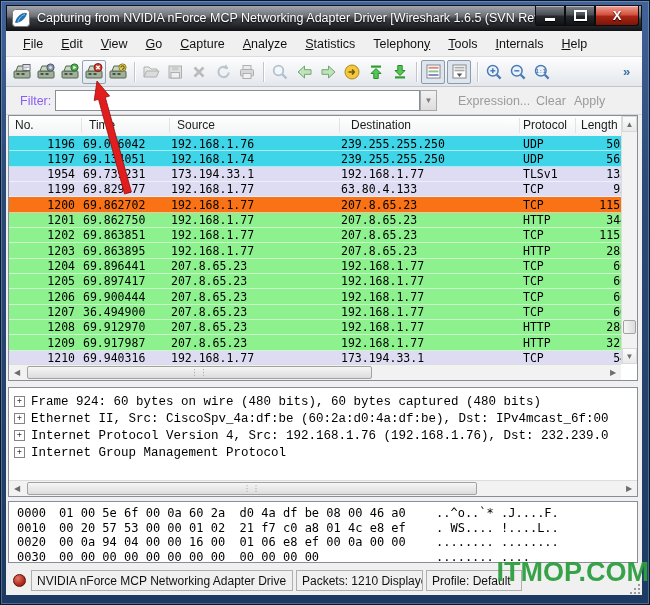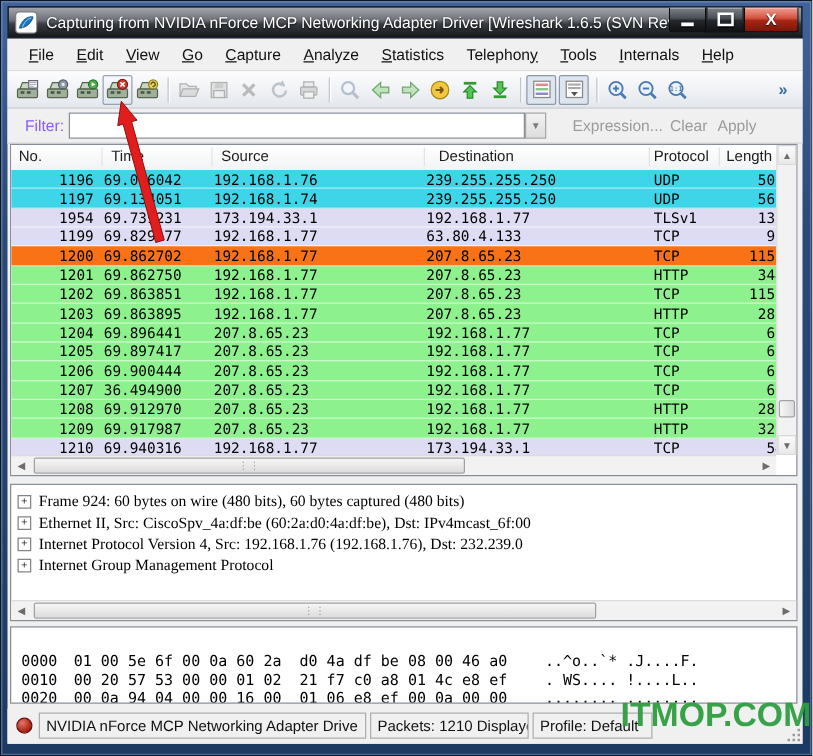--- a/index.html
+++ b/index.html
@@ -83,24 +83,24 @@
   .hthumb{position:absolute;top:1px;height:13px;border:1px solid #a2a2a2;border-radius:2px;
        background:linear-gradient(#f6f6f6,#dcdcdc);box-sizing:border-box;display:flex;align-items:center;justify-content:center;
        color:#9a9a9a;font-size:8px;letter-spacing:1px;}
   
   .details{position:absolute;left:2px;top:356px;width:630px;height:110px;background:#fff;
        border:1px solid #878d99;box-sizing:border-box;}
   .dlines{position:absolute;left:0;top:0;right:0;bottom:16px;overflow:hidden;padding-top:5px;}
   .dline{height:17px;display:flex;align-items:center;white-space:nowrap;}
   .exp{width:9px;height:9px;border:1px solid #848484;background:#fff;margin:0 6px 0 5px;flex:0 0 auto;
        font:8px/8px "DejaVu Sans Mono",monospace;text-align:center;color:#333;}
-  .dtext{font-family:Liberation Serif, serif;font-size:12.5px;color:#000;}
+  .dtext{font-family:Liberation Mono, monospace;font-size:12.5px;color:#000;}
   
   .hexpane{position:absolute;left:2px;top:470px;width:630px;height:62px;background:#fff;
-       border:1px solid #878d99;box-sizing:border-box;overflow:hidden;padding-top:20px;}
+       border:1px solid #878d99;box-sizing:border-box;overflow:hidden;padding-top:4px;}
   .hline{height:14.5px;white-space:pre;font-family:"DejaVu Sans Mono",monospace;font-size:12px;color:#000;display:flex;}
   .hx-off{margin-left:8px;width:42px;flex:0 0 auto;}
   .hx-bytes{width:355px;flex:0 0 auto;}
   .hx-ascii{margin-left:22px;}
   
   .statusbar{position:absolute;left:0;right:0;top:536px;height:28px;background:#f0f0f0;}
   .cap-dot{position:absolute;left:7px;top:7px;width:13px;height:13px;border-radius:50%;
        background:radial-gradient(circle at 35% 30%,#e4776a,#b22a1c 60%,#7d170c);border:1px solid #5f120a;box-sizing:border-box;}
   .spanel{position:absolute;top:3px;height:21px;border:1px solid #aeaeae;background:#f0f0f0;box-sizing:border-box;
        font-size:12px;color:#111;display:flex;align-items:center;padding:0 5px;white-space:nowrap;overflow:hidden;}

